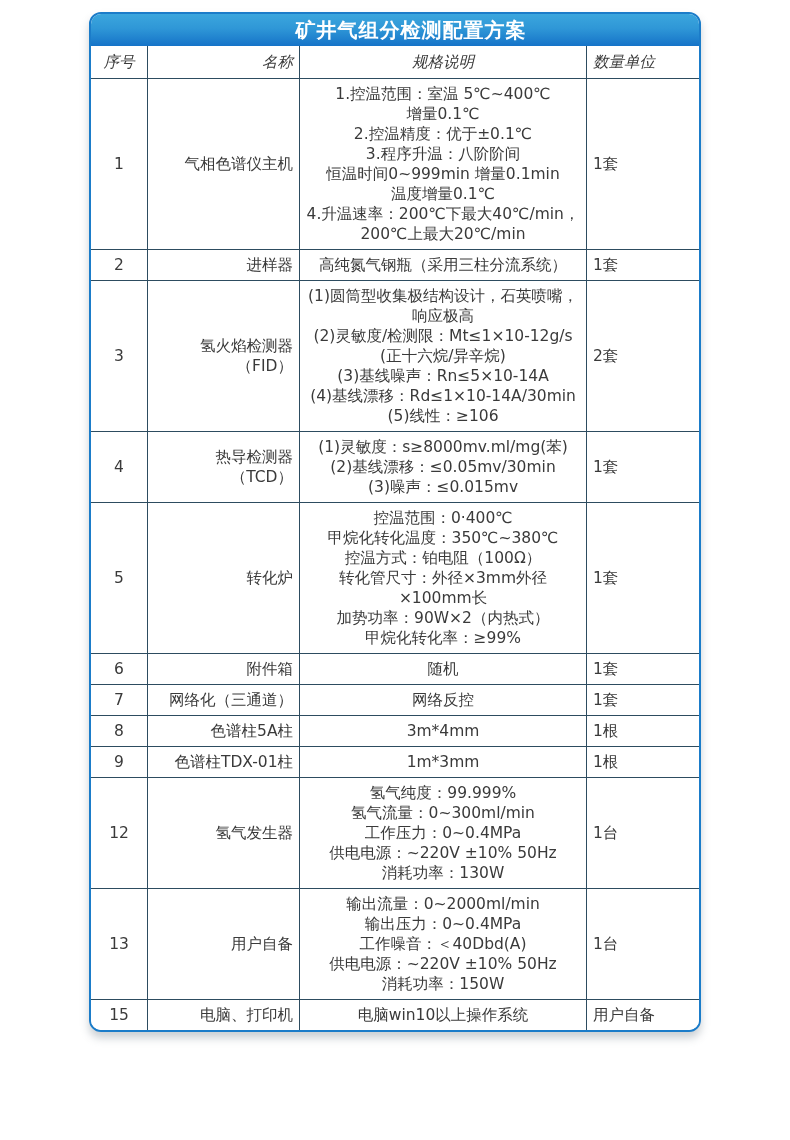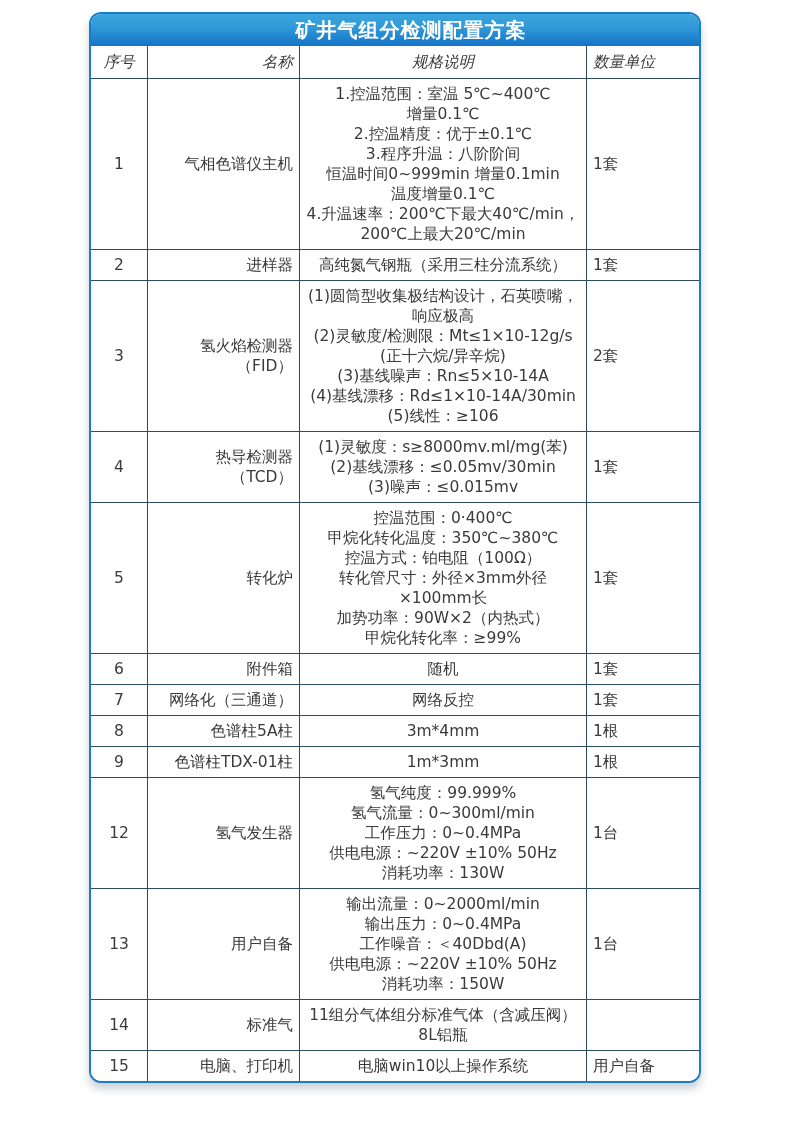--- a/index.html
+++ b/index.html
@@ -153,26 +153,20 @@
     <td class="cell-qty">1台</td>
   </tr>
 
   <tr>
     <td class="cell-no">13</td>
     <td class="cell-name">用户自备</td>
     <td class="cell-spec">输出流量：0~2000ml/min<br>输出压力：0~0.4MPa<br>工作噪音：＜40Dbd(A)<br>供电电源：~220V ±10% 50Hz<br>消耗功率：150W</td>
     <td class="cell-qty">1台</td>
   </tr>
 
-  <tr>
-    <td class="cell-no">14</td>
-    <td class="cell-name">标准气</td>
-    <td class="cell-spec">11组分气体组分标准气体（含减压阀）<br>8L铝瓶</td>
-    <td class="cell-qty"></td>
-  </tr>
 
   <tr>
     <td class="cell-no">15</td>
     <td class="cell-name">电脑、打印机</td>
     <td class="cell-spec">电脑win10以上操作系统</td>
     <td class="cell-qty">用户自备</td>
   </tr>
 </tbody>
   </table>
 </div>

